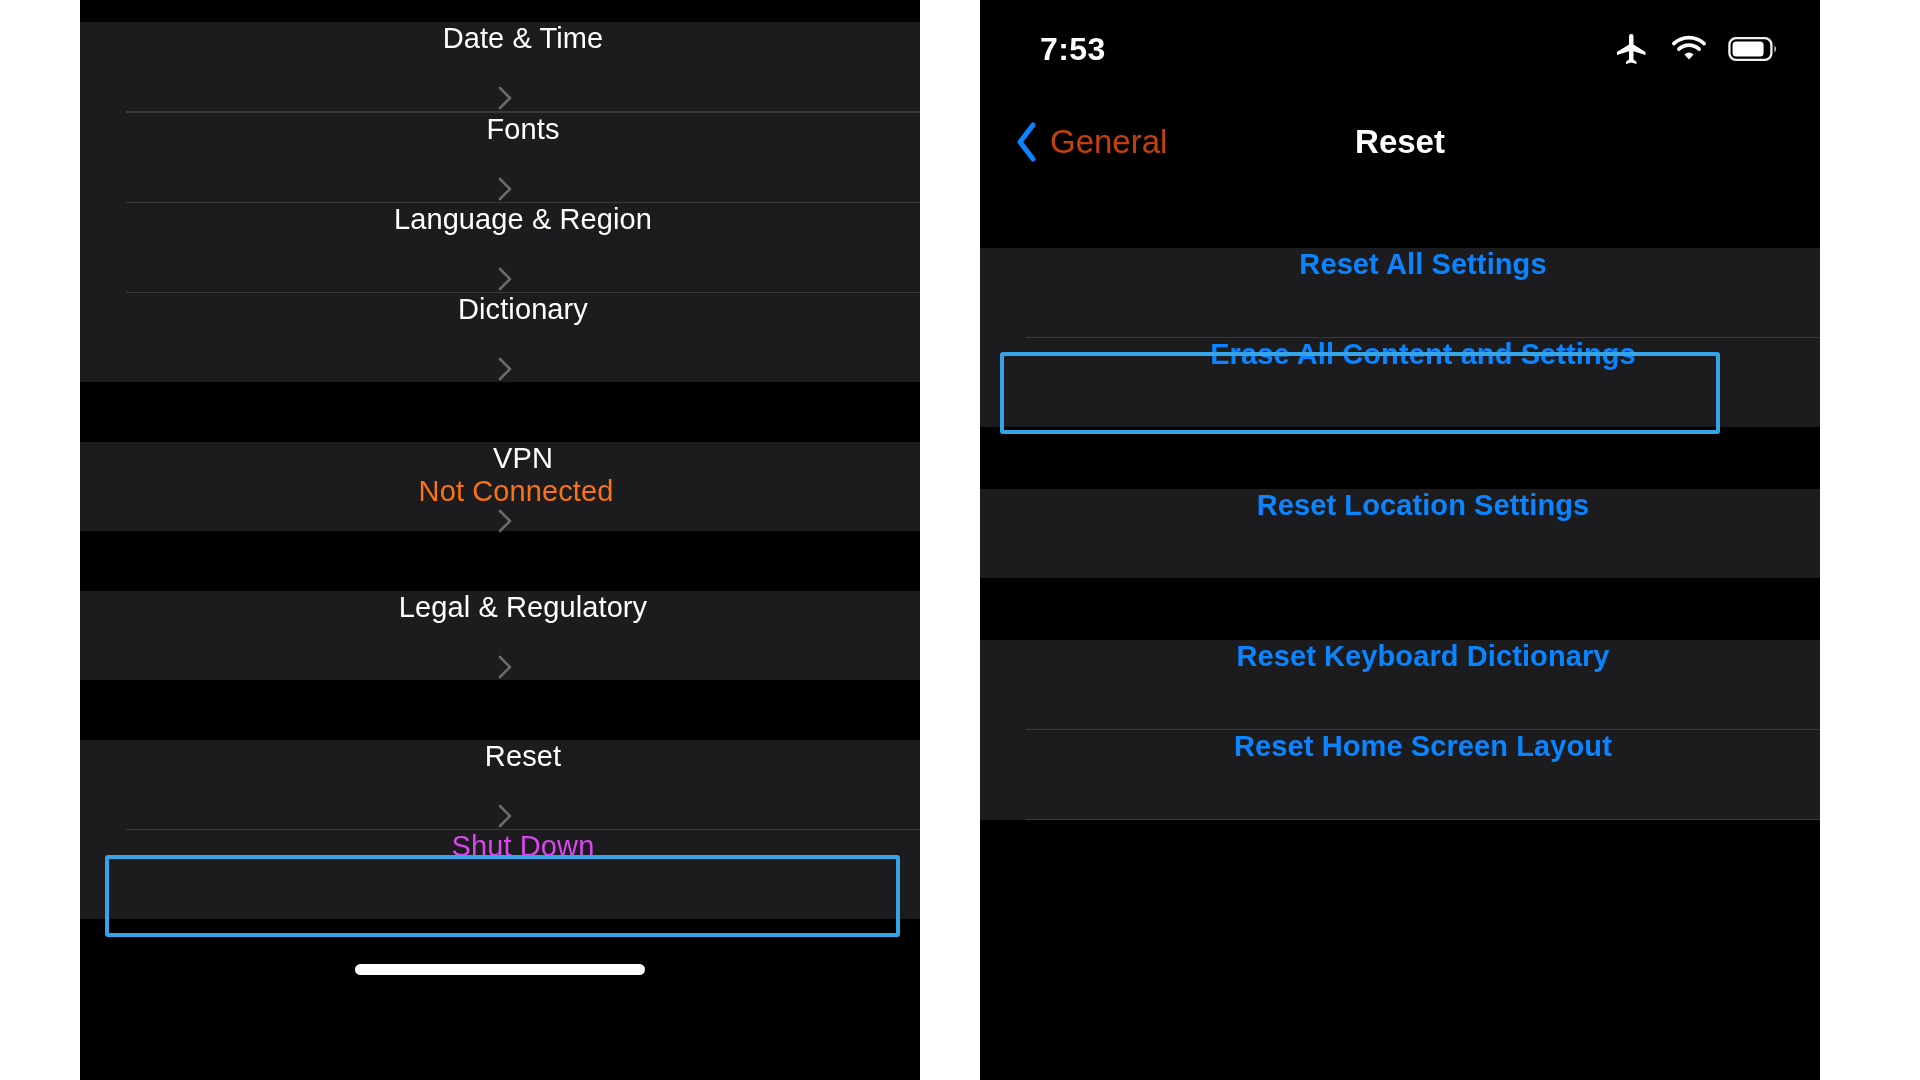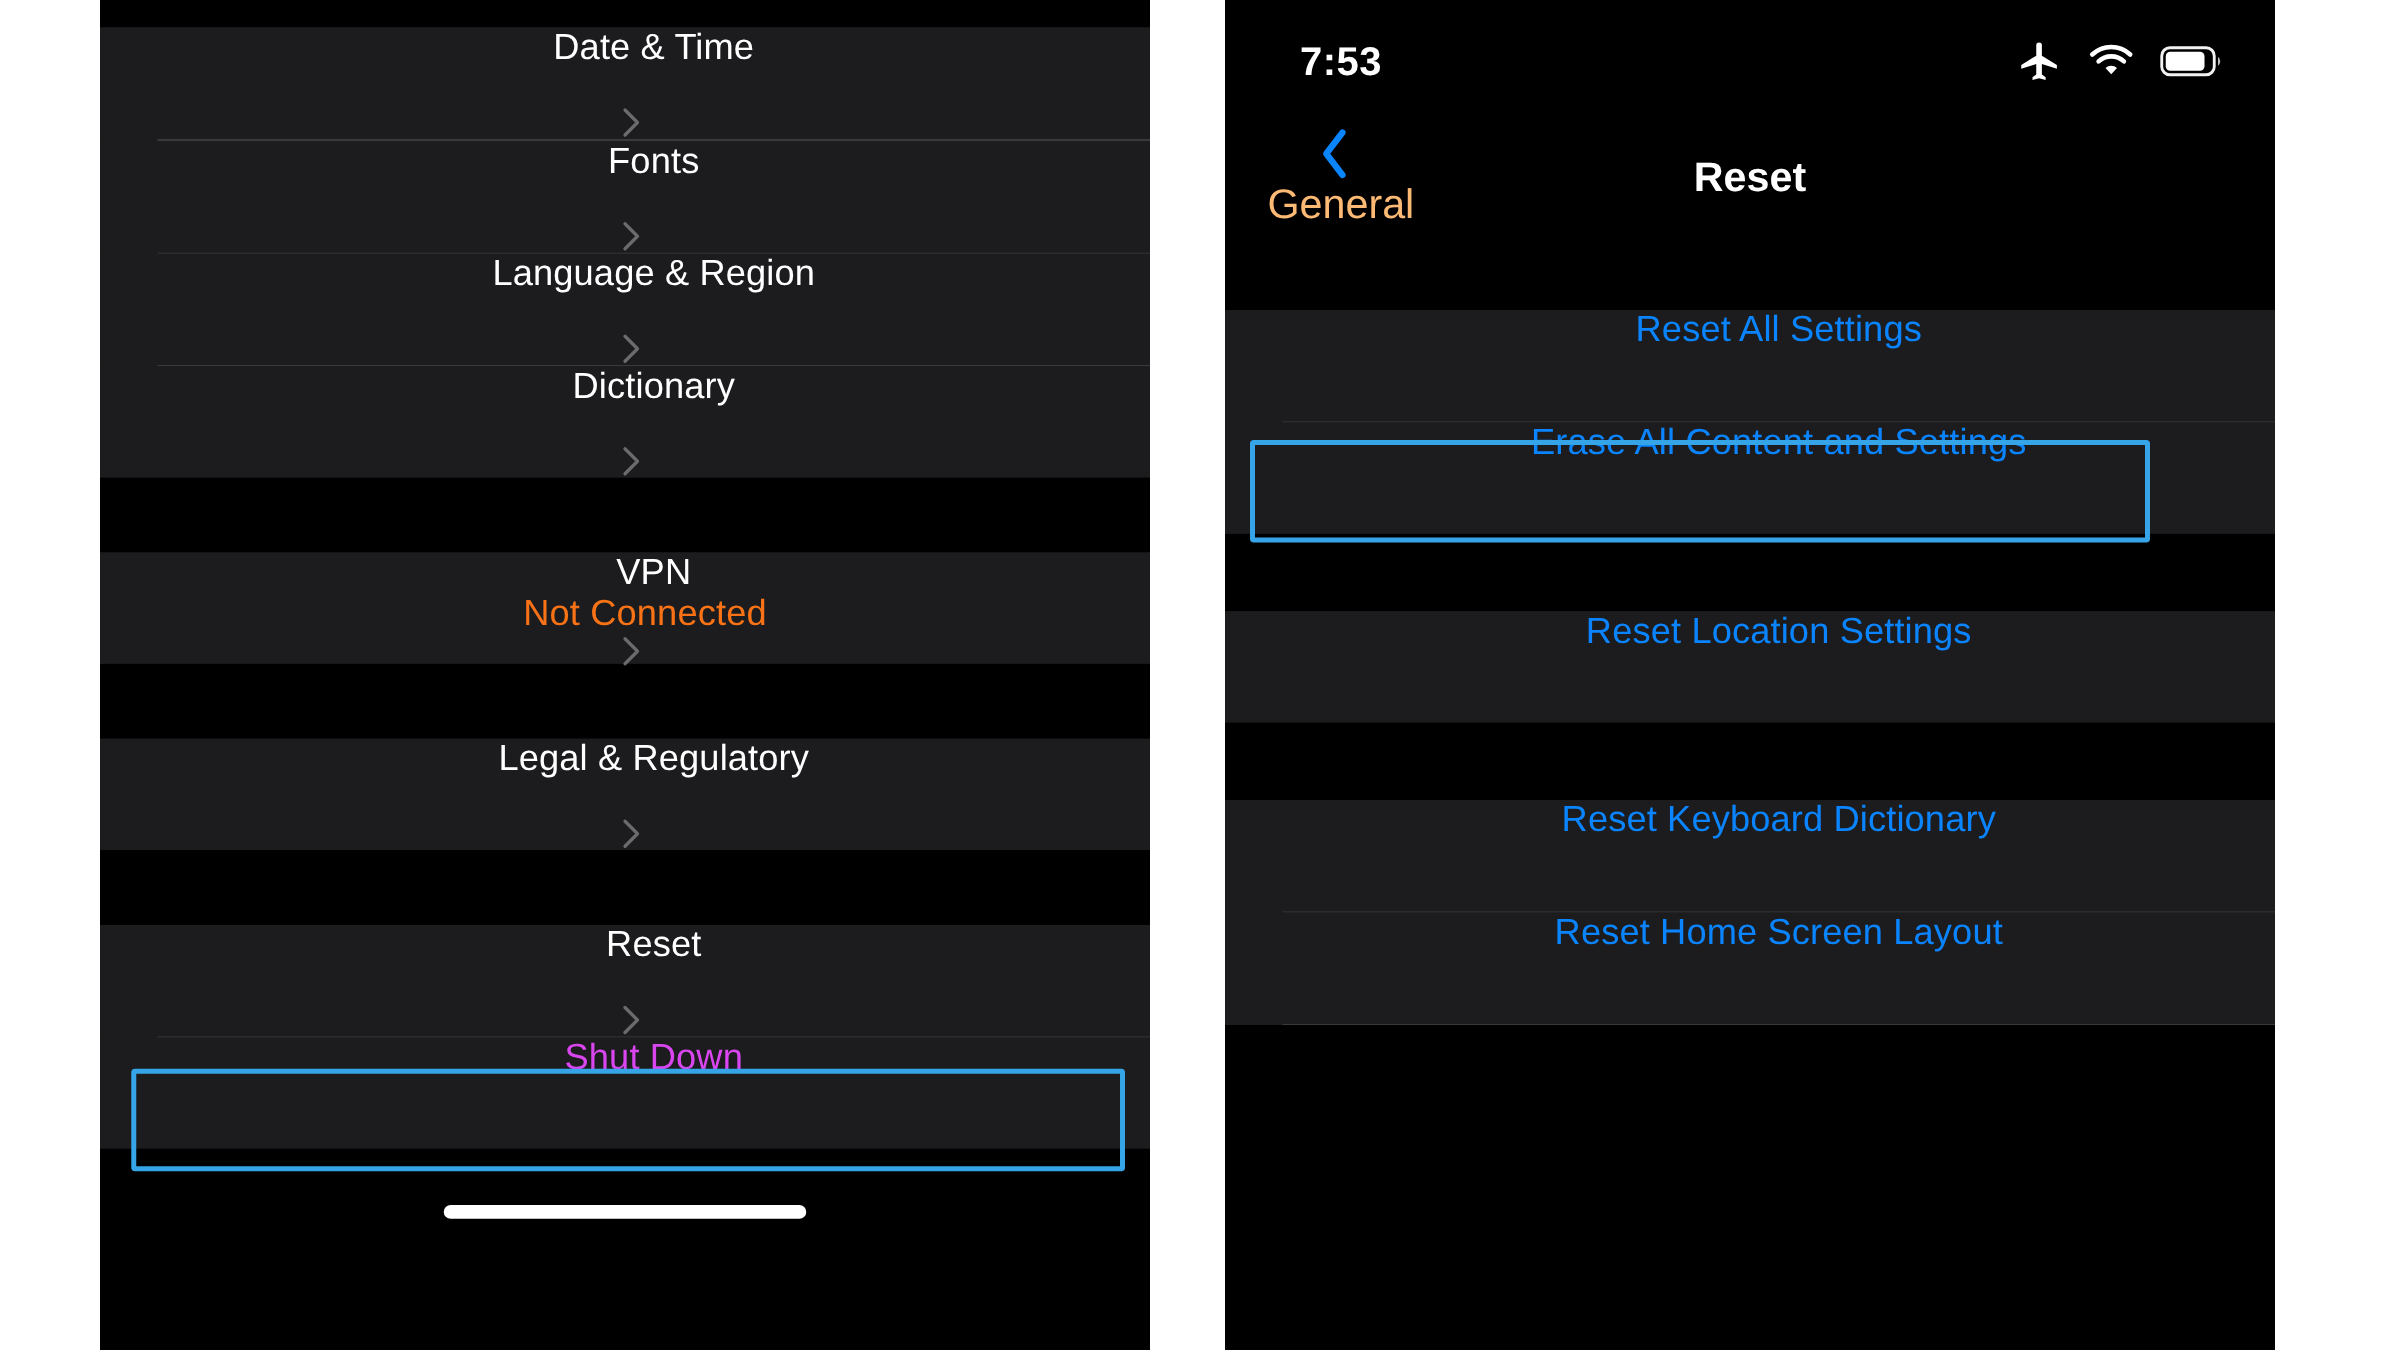--- a/index.html
+++ b/index.html
@@ -32,21 +32,21 @@
   }
   .row .label { flex:0 0 auto; white-space:nowrap; }
   .row .spacer { flex:1 1 auto; }
   .row .value { color:#f97316; font-size:29px; margin-right:14px; white-space:nowrap; }
   .row .chev {
     width:26px; height:26px; margin-right:36px;
     flex:0 0 auto; opacity:.72;
   }
   .row .chev svg { display:block; }
   .row.blue .label { color:#d946ef; }
-  .row.link .label { color:#0a84ff; }
+  .row.link .label { color:#0a84ff;font-weight:bold; }
 
   
   .sep {
     height:1px; background:#3a3a3c;
     margin-left:46px;
   }
 
   
   .gap { background:#000000; }
 
@@ -78,24 +78,23 @@
 
   
   .navbar {
     position:relative;
     height:88px;
     background:#000000;
     display:flex; align-items:center;
   }
   .navbar .back {
     display:flex; align-items:center;
-    color:#fdba74; font-size:33px;
+    color:#c2410c; font-size:33px;
     margin-left:34px;
     white-space:nowrap;
-    flex-direction:column;
   }
   .navbar .back svg { display:block; margin-right:10px; }
   .navbar .title {
     position:absolute; left:0; right:0; text-align:center;
     color:#ffffff; font-size:33px; font-weight:bold;
     pointer-events:none;
   }
 
   
   .home-area { background:#000000; position:relative; }

